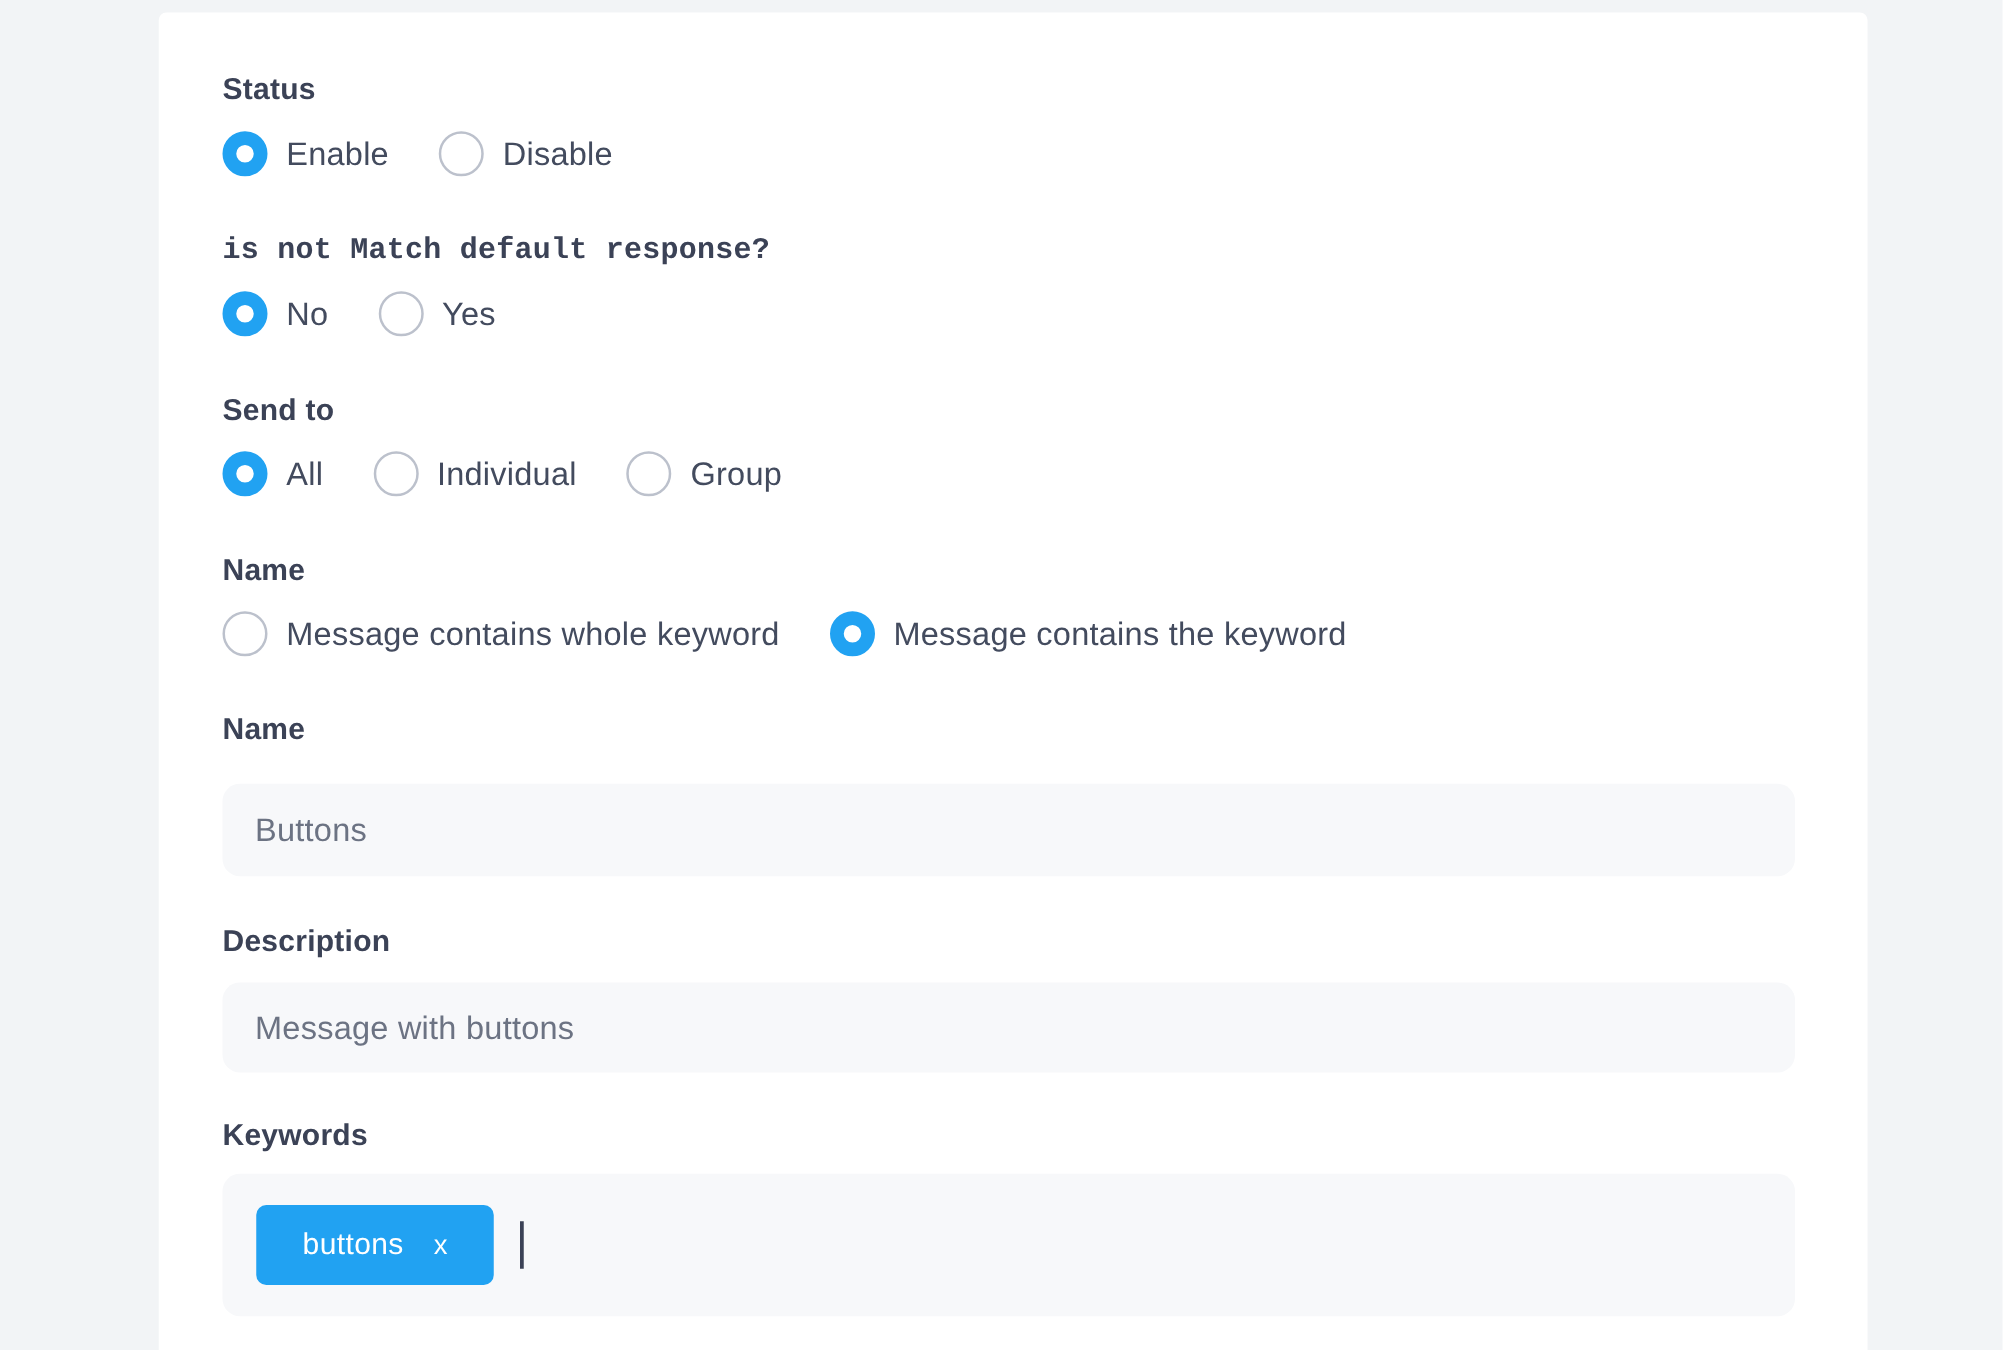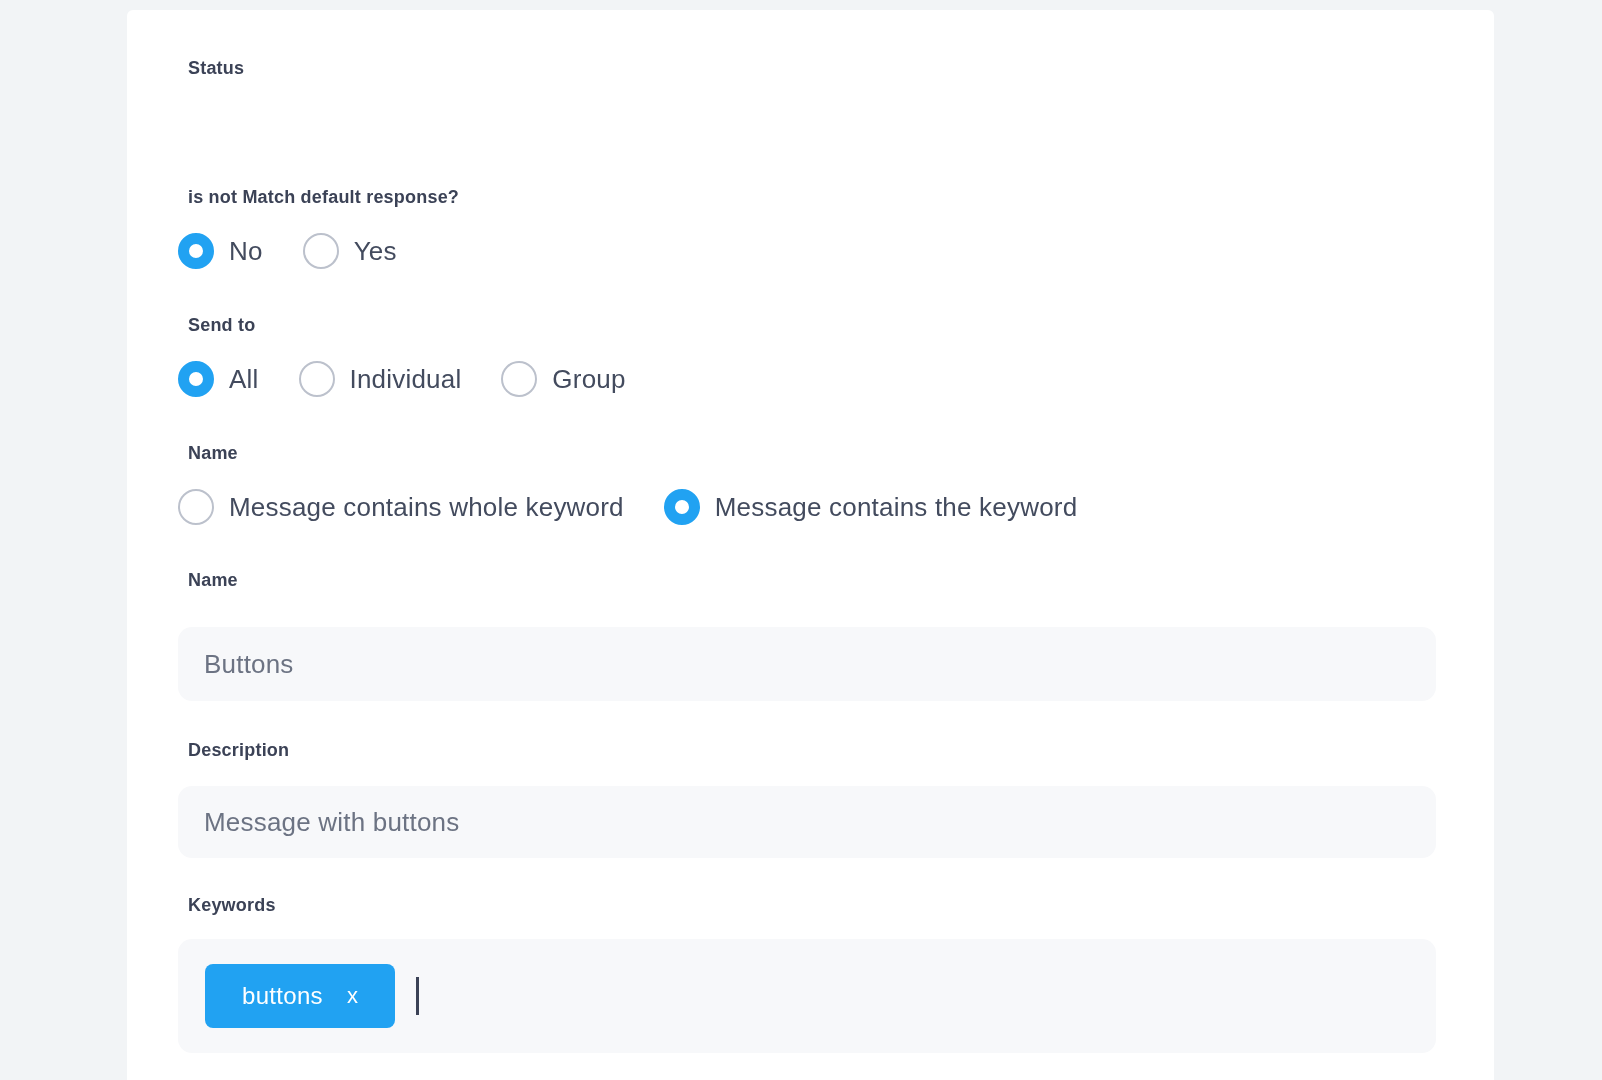--- a/index.html
+++ b/index.html
@@ -12,22 +12,22 @@
   }
   .card {
     position:absolute;
     left:127px; top:10px;
     width:1367px; height:1070px;
     background:#ffffff;
     border-radius:6px 6px 0 0;
   }
   .field-label {
     position:absolute;
-    left:61px;
-    font-size:18px;
+    left:51px;
+    font-size:24px;
     font-weight:600;
     color:#3b4256;
     letter-spacing:0.2px;
     white-space:nowrap;
   }
   .radio-row {
     position:absolute;
     left:51px;
     height:36px;
     display:flex;
@@ -111,22 +111,32 @@
     background:#3b4256;
     margin-left:21px;
   }
 </style>
 </head>
 <body>
 
 <div class="card">
 
   <div class="field-label" style="top:48px;">Status</div>
+  <div class="radio-row" style="top:95px;">
+    <div class="radio-opt">
+      <span class="radio-circle checked"></span>
+      <span class="opt-label">Enable</span>
+    </div>
+    <div class="radio-opt">
+      <span class="radio-circle"></span>
+      <span class="opt-label">Disable</span>
+    </div>
+  </div>
 
-  <div class="field-label" style="top:177px;">is not Match default response?</div>
+  <div class="field-label" style="top:177px;font-family:Liberation Mono, monospace;">is not Match default response?</div>
   <div class="radio-row" style="top:223px;">
     <div class="radio-opt">
       <span class="radio-circle checked"></span>
       <span class="opt-label">No</span>
     </div>
     <div class="radio-opt">
       <span class="radio-circle"></span>
       <span class="opt-label">Yes</span>
     </div>
   </div>

